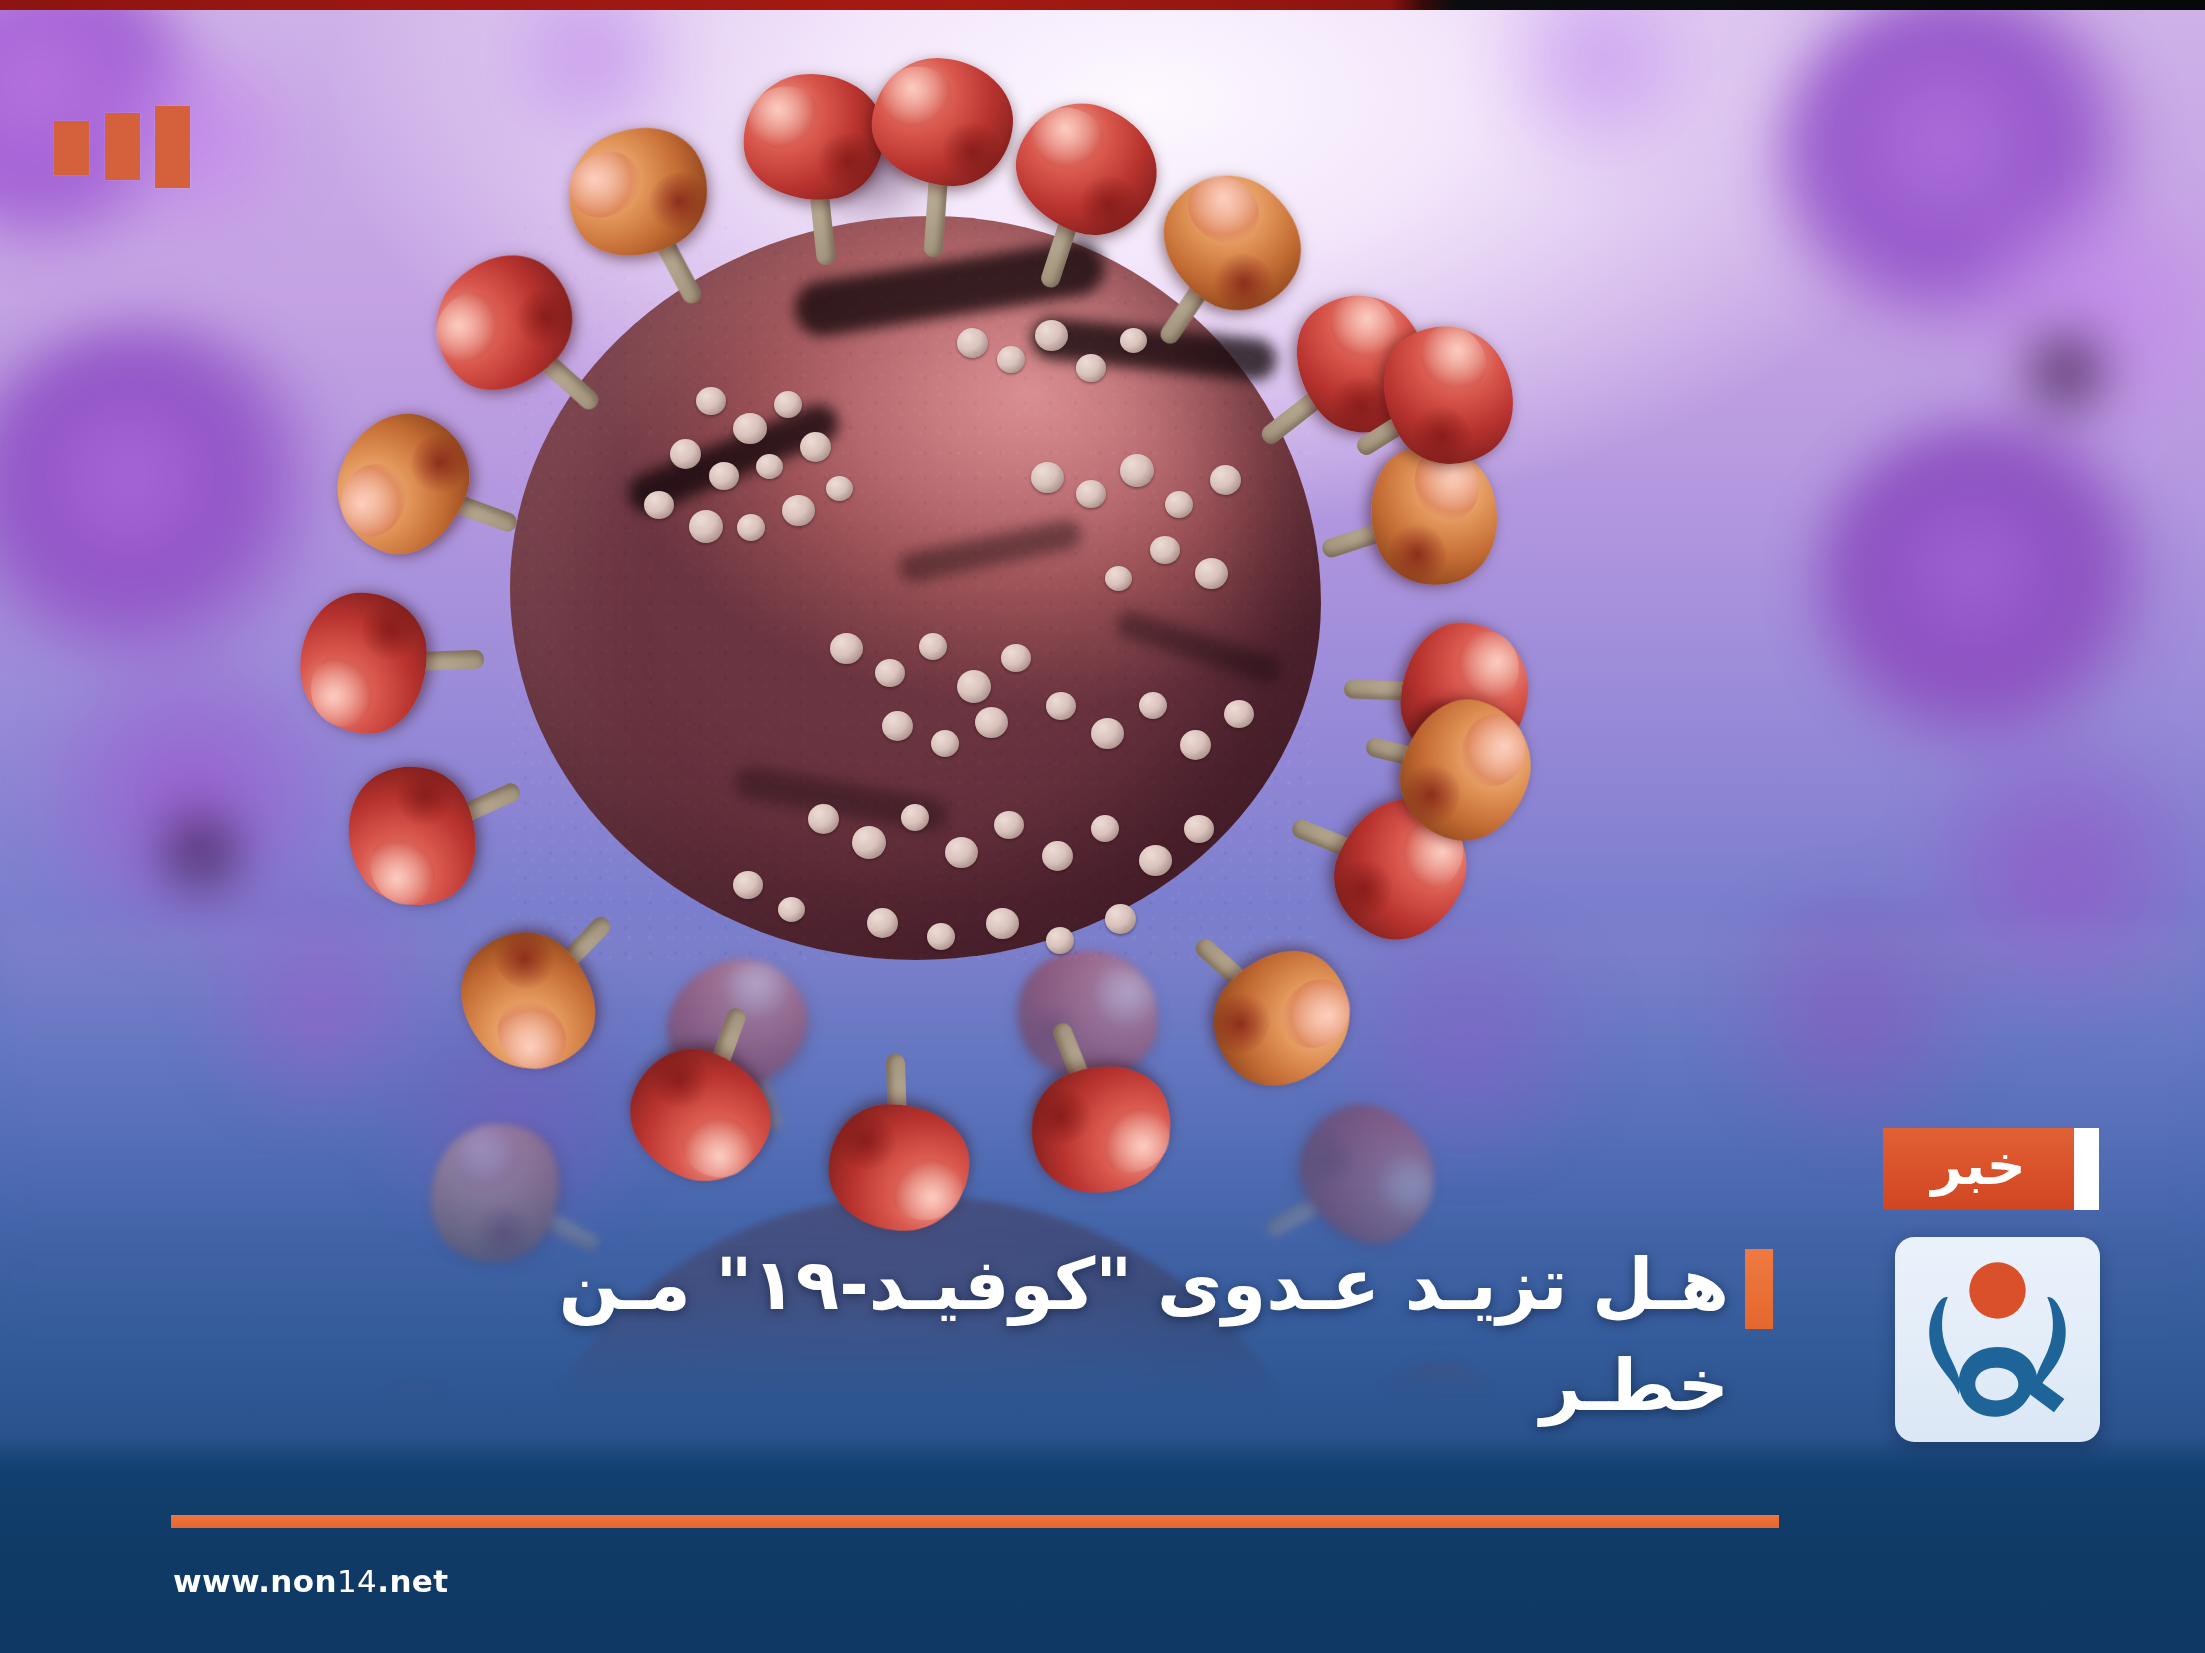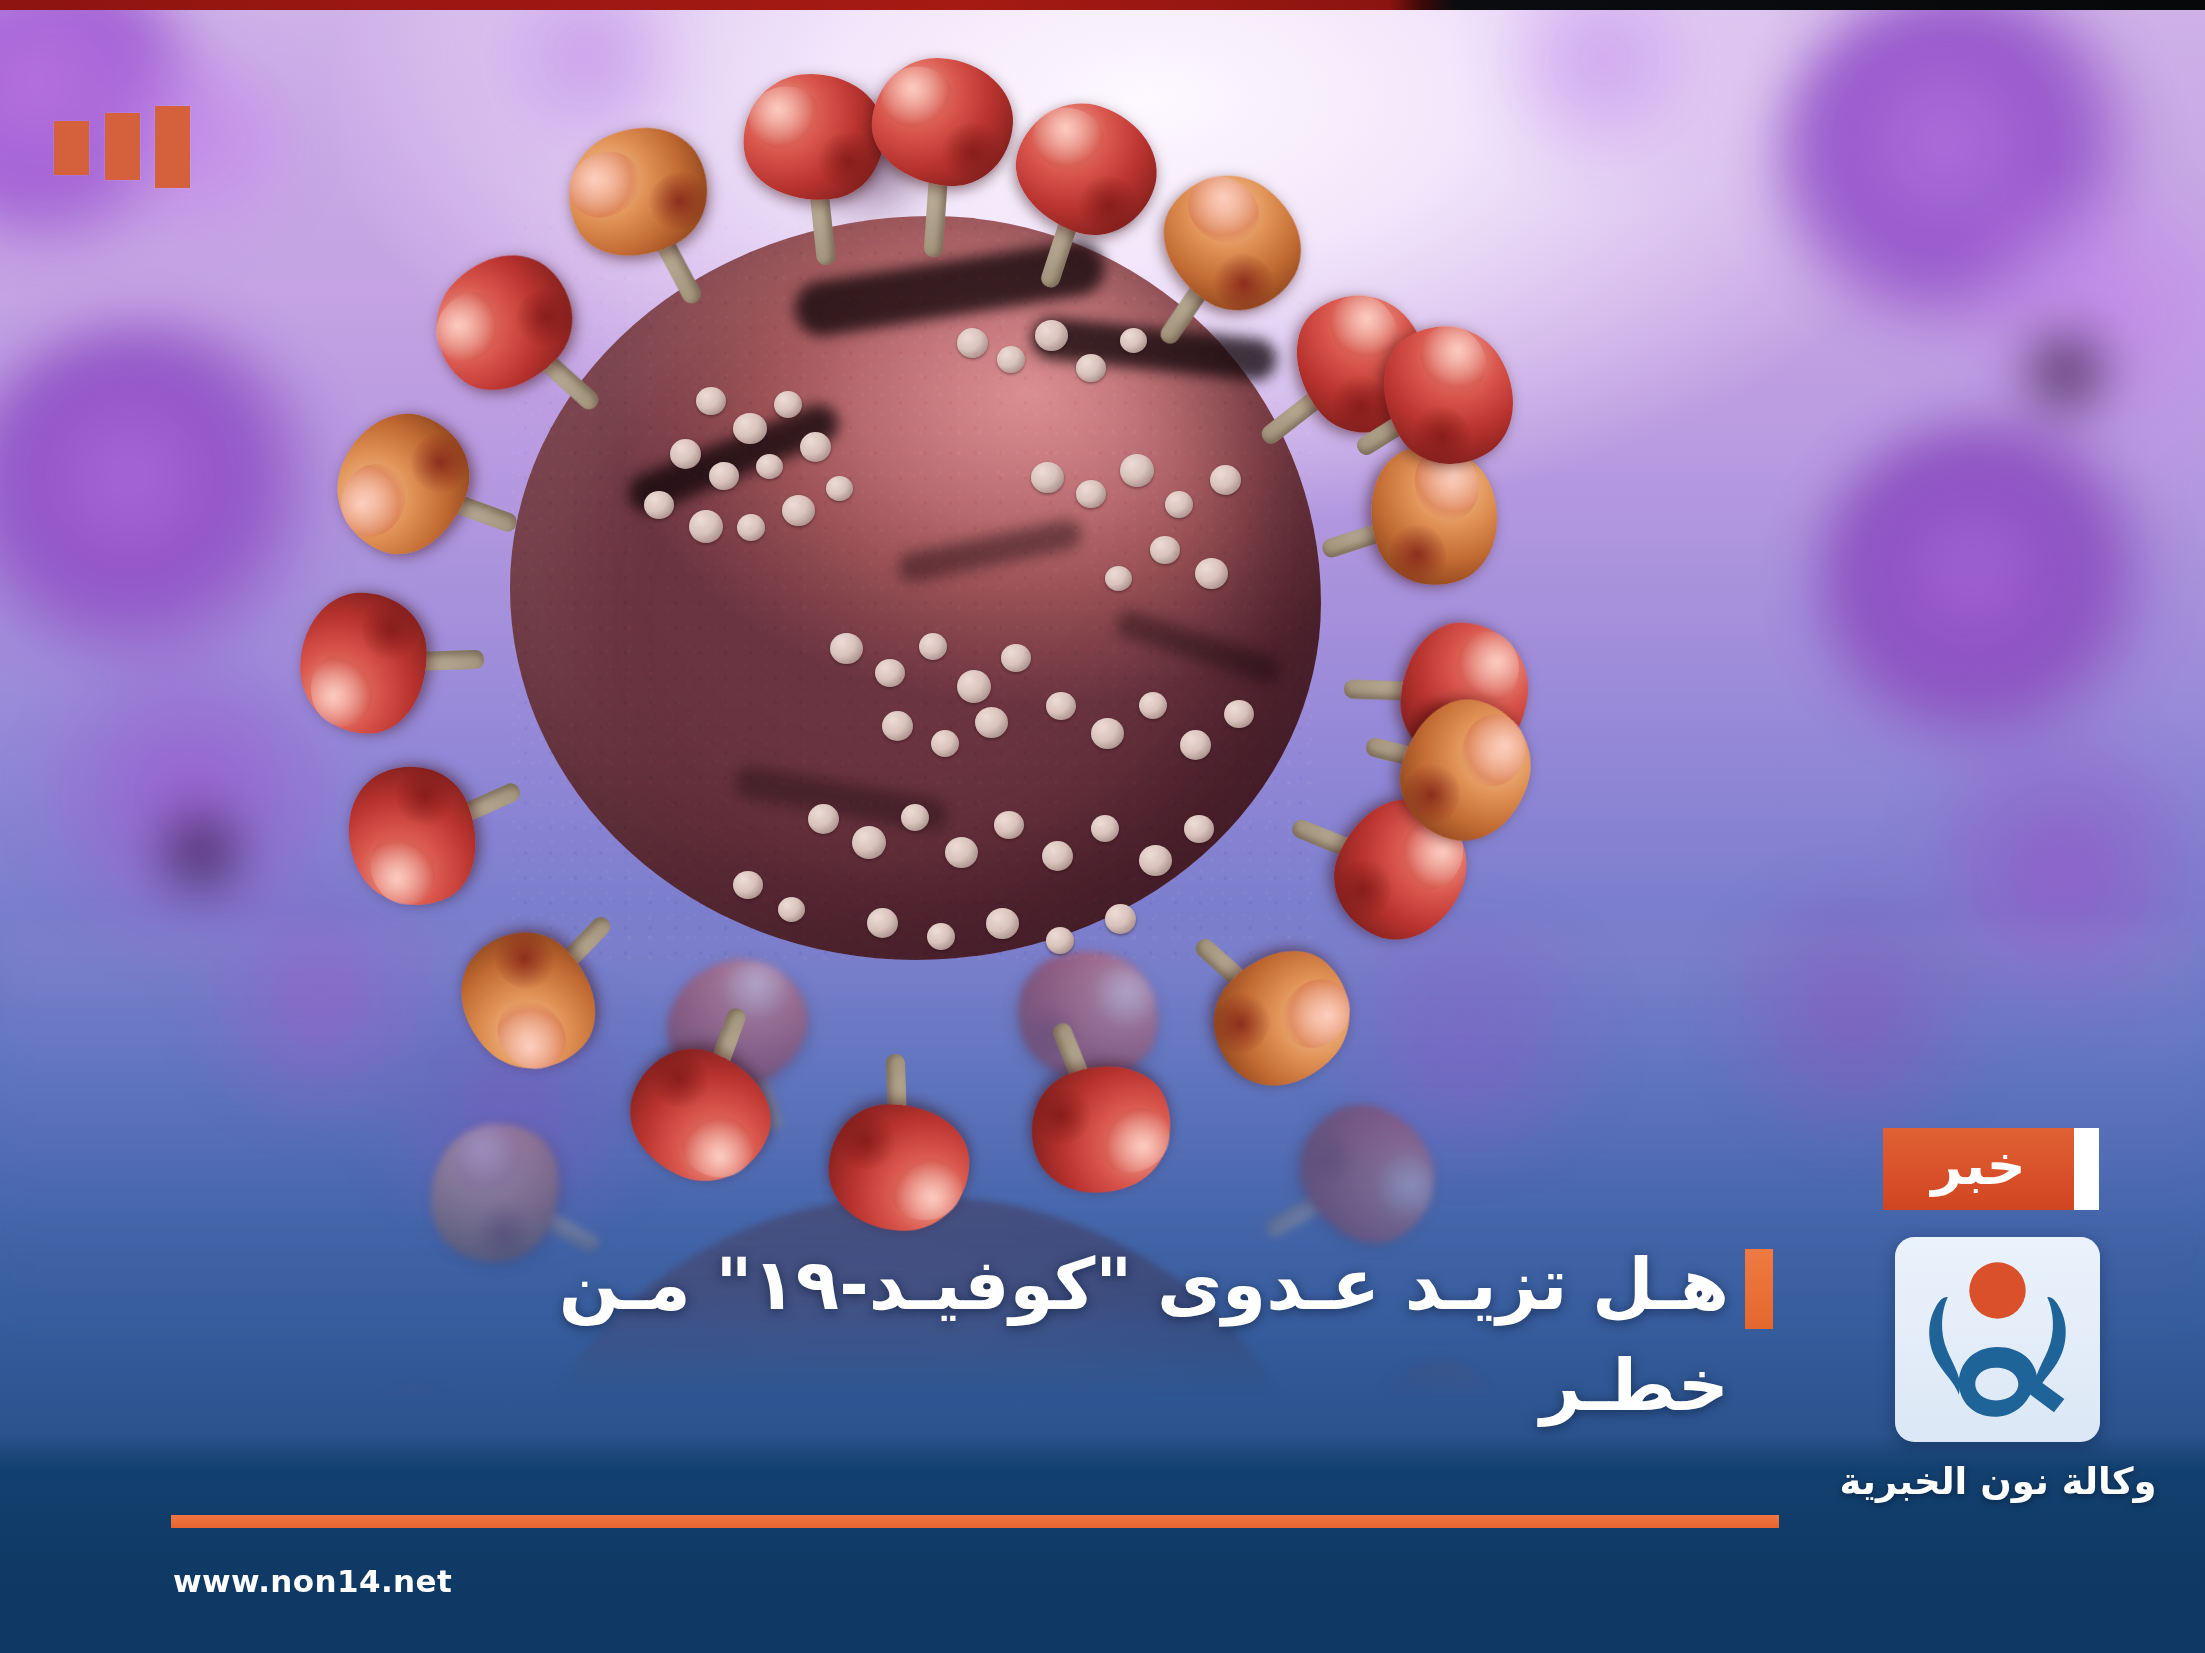--- a/index.html
+++ b/index.html
@@ -247,21 +247,21 @@
     position: absolute;
     left: 173px; top: 1563px;
     color:#ffffff;
     font-size: 31px;
     letter-spacing: 0.4px;
     direction: ltr;
     z-index: 30;
     white-space: nowrap;
   }
   .site-url .b { font-weight: 700; }
-  .site-url .n { font-weight: 700; }
+  .site-url .n { font-weight: 400; }
 
   
   .footer-bed {
     position:absolute; left:0; right:0; top: 1436px; bottom:0;
     background: linear-gradient(180deg, rgba(19,63,114,0) 0%, #12406f 16%, #103a66 55%, #0f3864 100%);
     z-index: 10;
   }
 </style>
 </head>
 <body>
@@ -508,21 +508,20 @@
 
   <div class="logo-card">
     <svg viewBox="0 0 276 276" xmlns="http://www.w3.org/2000/svg" aria-hidden="true">
       <circle cx="138" cy="72" r="38" fill="#d9502a"></circle>
       <path d="M71 81 C 62 100, 60 128, 70 152 C 79 174, 92 190, 86 212 C 80 196, 68 186, 58 170 C 44 148, 42 118, 54 96 C 59 86, 65 80, 71 81 Z" fill="#1f6499"></path>
       <path d="M205 81 C 214 100, 216 128, 206 152 C 197 174, 184 190, 190 212 C 196 196, 208 186, 218 170 C 232 148, 234 118, 222 96 C 217 86, 211 80, 205 81 Z" fill="#1f6499"></path>
       <path d="M138 148 C 106 148, 86 170, 86 196 C 86 222, 106 242, 134 242 C 158 242, 174 228, 182 212 L 214 236 L 228 218 L 192 192 C 190 166, 168 148, 138 148 Z M 136 176 C 154 176, 166 186, 166 198 C 166 210, 154 220, 136 220 C 119 220, 108 210, 108 198 C 108 186, 119 176, 136 176 Z" fill="#1f6499"></path>
     </svg>
   </div>
 
-  <div class="agency-name">وكالة نون الخبرية</div>
 
   <div class="bottom-rule"></div>
   <div class="site-url">
     <span class="b">www.</span><span class="b">non</span><span class="n">14</span><span class="b">.</span><span class="b">net</span>
   </div>
 
 </div>
 
 
 </body></html>

